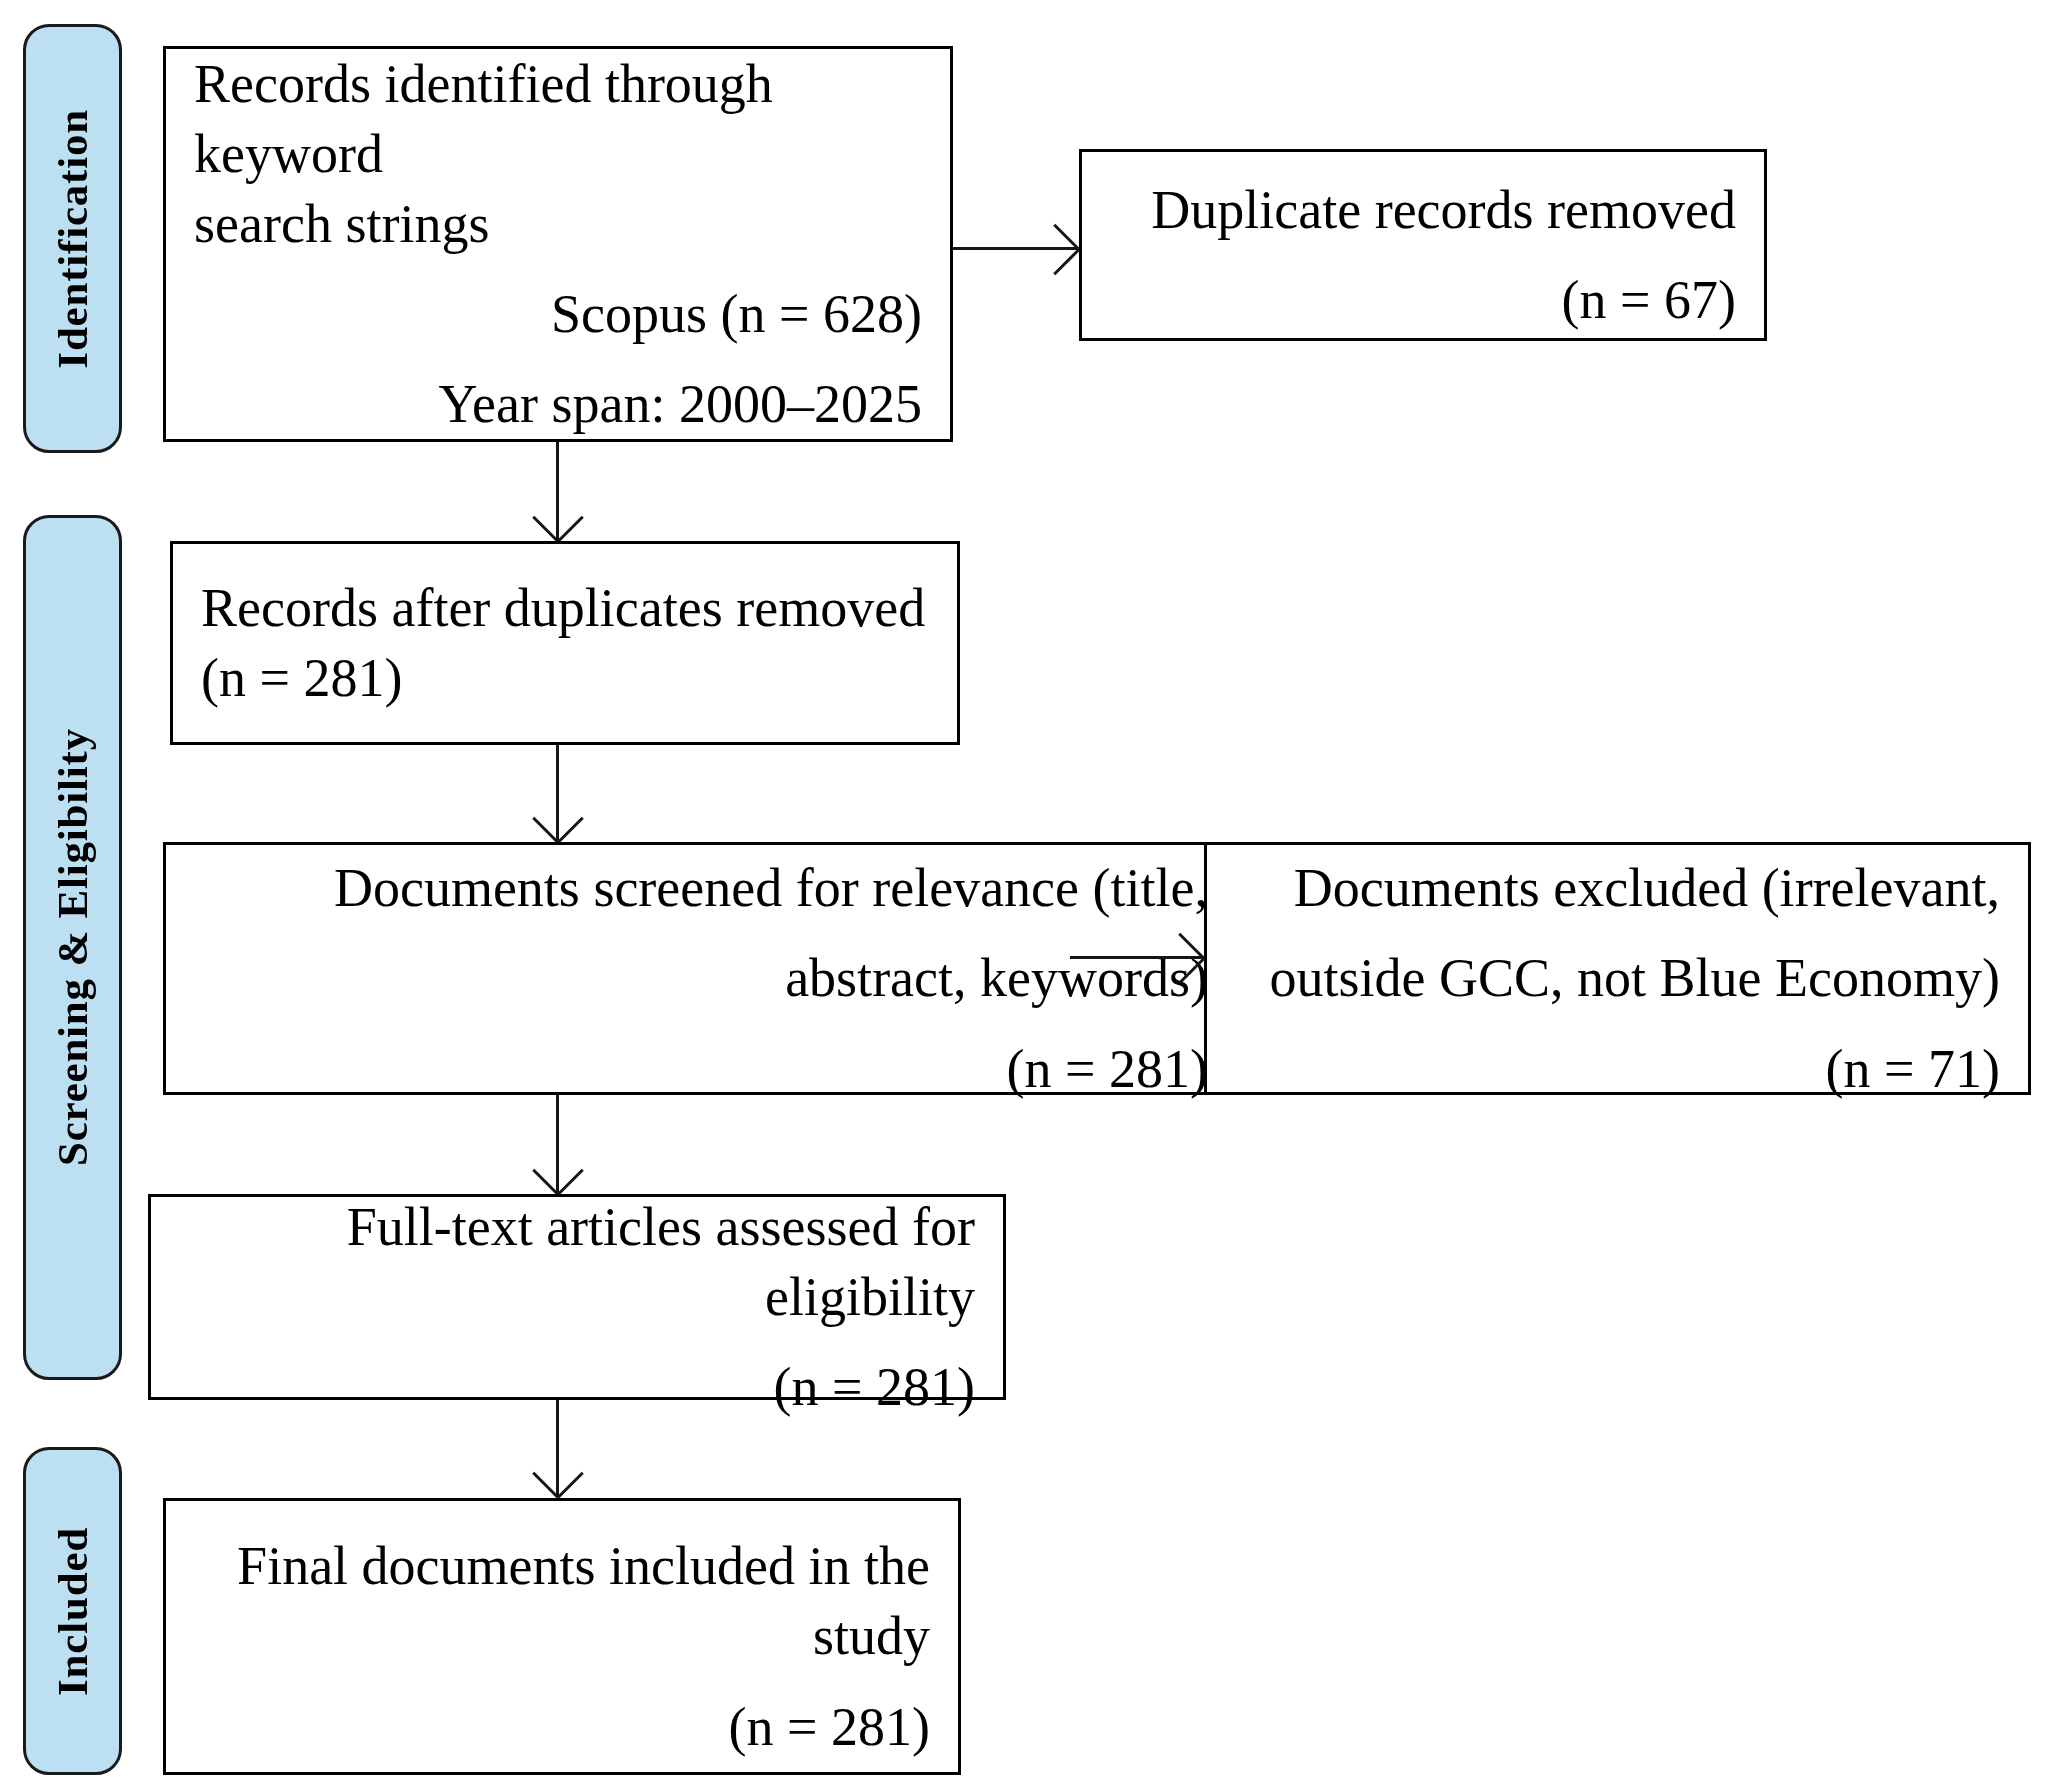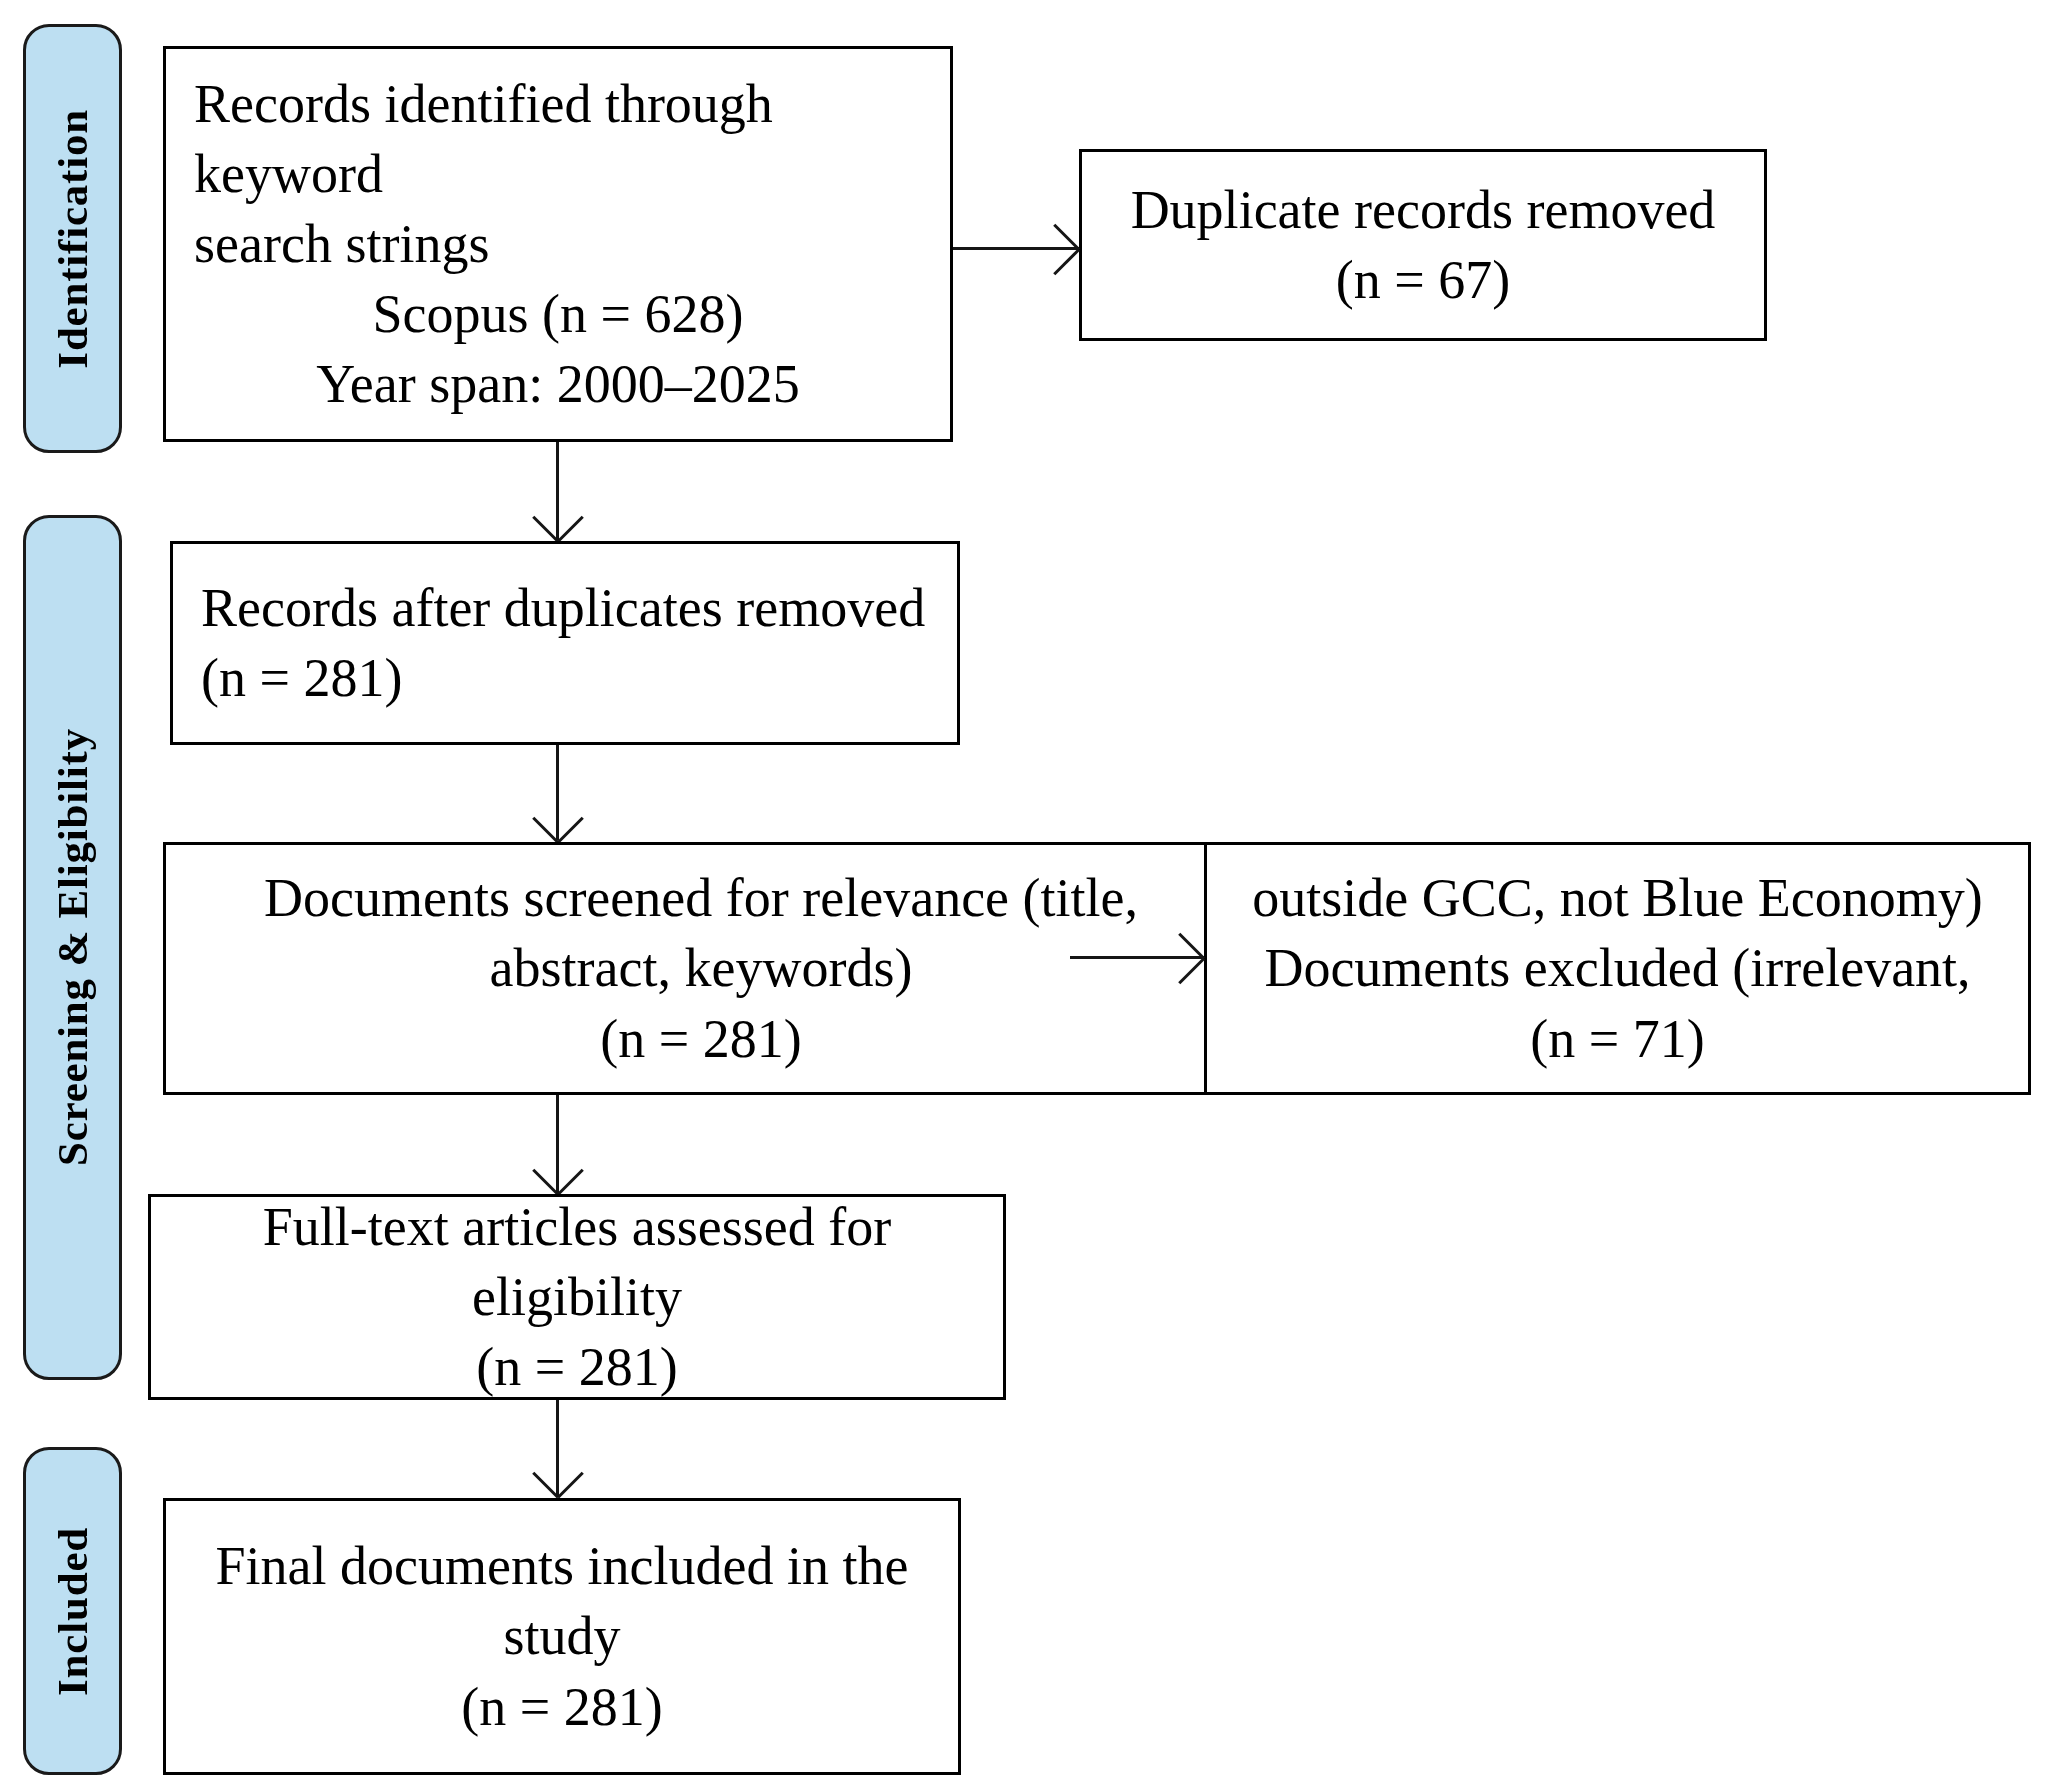--- a/index.html
+++ b/index.html
@@ -49,21 +49,21 @@
     flex-direction: column;
     justify-content: center;
   }
   .flow-box .box-body {
     padding: 0 28px;
     font-size: 54px;
     line-height: 1.30;
     color: #000000;
   }
   .line-left   { text-align: left; }
-  .line-center { text-align: center; }
+  .line-center { text-align: right; margin-top: 20px; }
 
   
   .v-line {
     position: absolute;
     width: 3px;
     background: #151515;
   }
   .h-line {
     position: absolute;
     height: 3px;
@@ -151,22 +151,22 @@
   <div class="flow-box" style="left:163px; top:842px; width:1076px; height:253px;">
     <div class="box-body">
       <div class="line-center">Documents screened for relevance (title,</div>
       <div class="line-center">abstract, keywords)</div>
       <div class="line-center">(n = 281)</div>
     </div>
   </div>
 
   <div class="flow-box" style="left:1204px; top:842px; width:827px; height:253px;">
     <div class="box-body">
+      <div class="line-center">Documents excluded (irrelevant,</div>
       <div class="line-center">outside GCC, not Blue Economy)</div>
-      <div class="line-center">Documents excluded (irrelevant,</div>
       <div class="line-center">(n = 71)</div>
     </div>
   </div>
 
   <div class="h-line" style="left:1070px; top:956px; width:134px;"></div>
   <div class="arrow-head arrow-right" style="left:1204px; top:957px;">
     <i class="a"></i>
       <i class="b"></i>
   </div>
 

